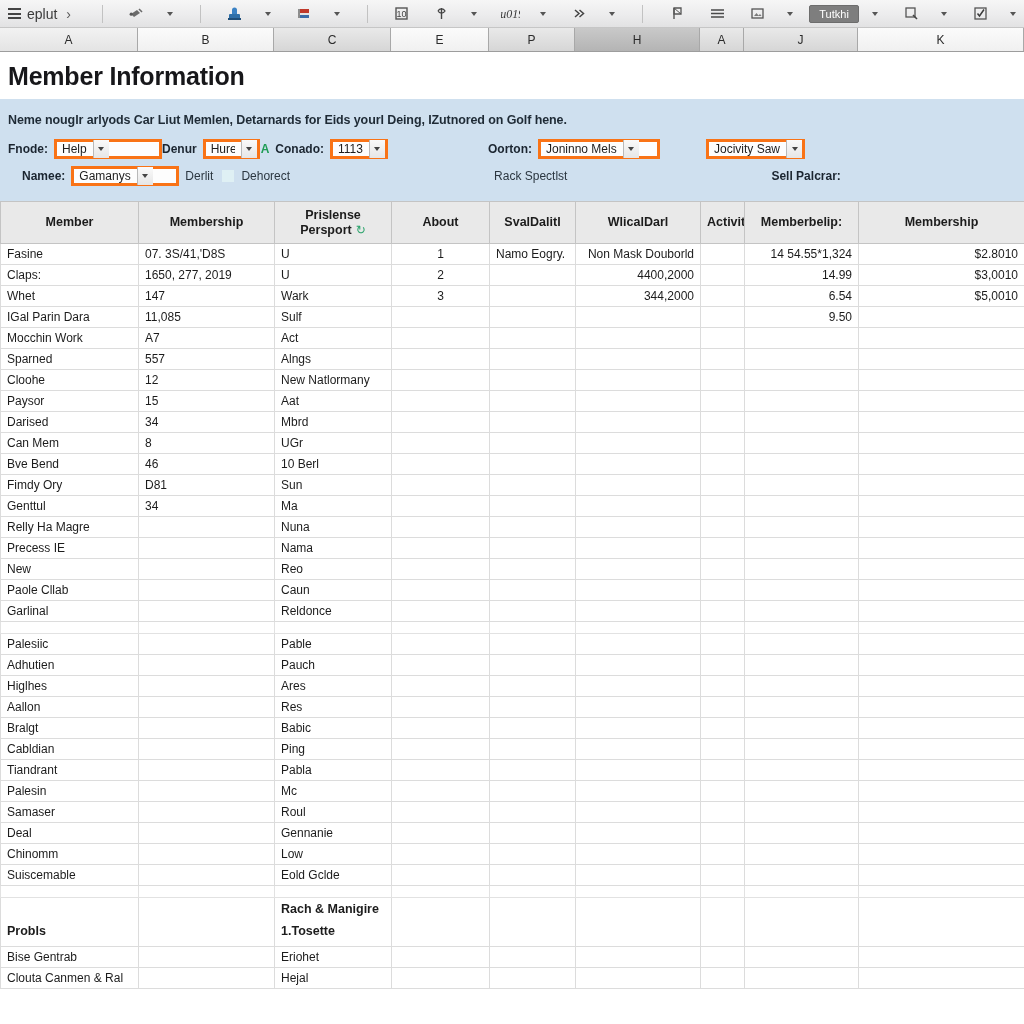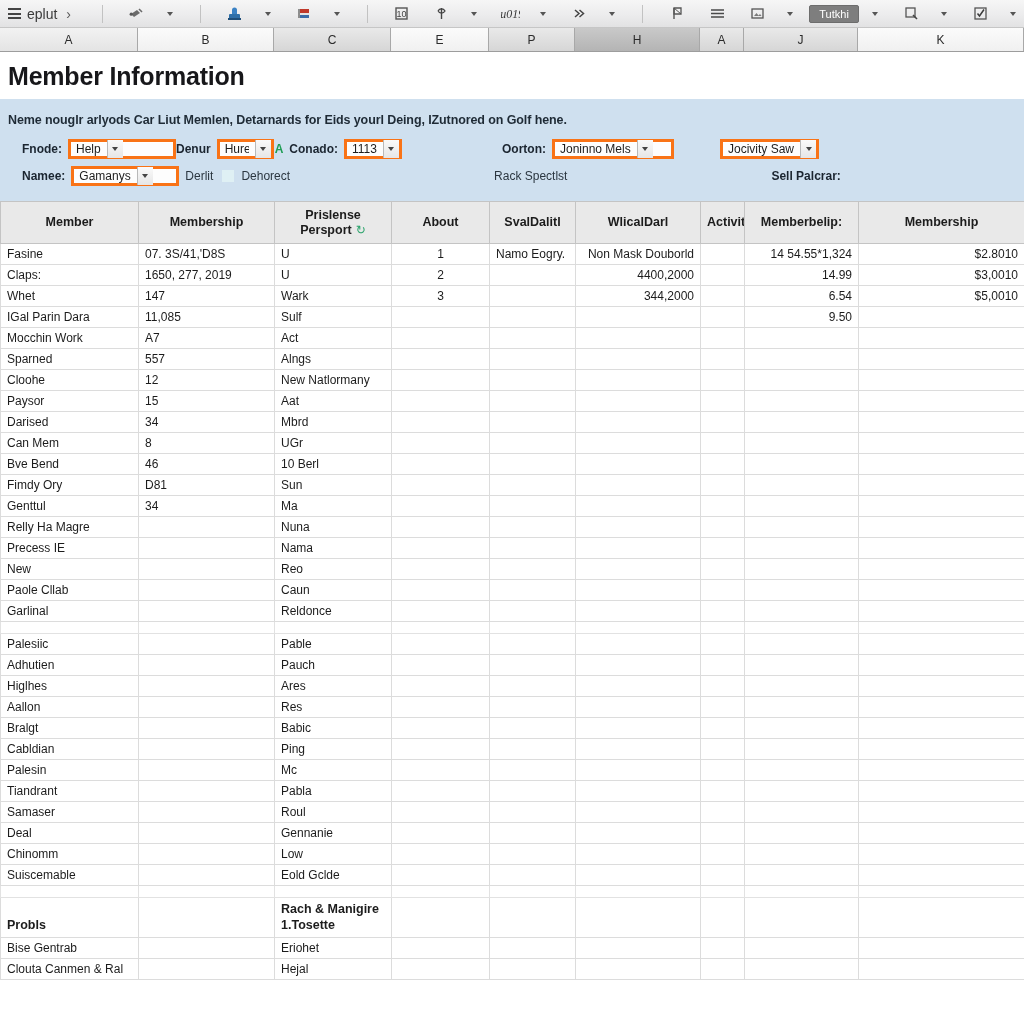--- a/index.html
+++ b/index.html
@@ -193,21 +193,21 @@
   }
   th.left-al { text-align: left; }
   td.num  { text-align: right; }
   td.ctr  { text-align: center; }
   tr.spacer td { height: 12px; border-color:#e2e2e2; }
   tr.section td {
     height: 40px;
     font-weight: bold;
     font-size: 12.5px;
     white-space: normal;
-    line-height: 16px;
+    line-height: 22px;
     vertical-align: bottom;
     padding-bottom: 4px;
   }
   .refresh-ic {
     color:#2aa36b; font-size: 12px; margin-left:4px; font-weight:normal;
   }
 </style>
 </head>
 <body>
 
@@ -350,21 +350,21 @@
   <div class="title-band">
     <div class="sheet-title">Member Information</div>
   </div>
 
   <div class="desc-band">
     <div class="desc-text">Neme nouglr arlyods Car Liut Memlen, Detarnards for Eids yourl Deing, IZutnored on Golf hene.</div>
   </div>
 
   <div class="form-band">
     <div class="form-row">
-      <span class="flabel" style="margin-left:14px">Fnode:</span>
+      <span class="flabel" style="">Fnode:</span>
       <div class="combo" style="width:108px">
         <span class="cval">Help</span>
         <span class="cbtn">
             <i></i>
           </span>
       </div>
       <span class="flabel">Denur</span>
       <div class="combo" style="width:57px">
         <span class="cval">Hure</span>
         <span class="cbtn">
@@ -711,34 +711,34 @@
           <td class=""></td>
           <td class="">Ping</td>
           <td class="ctr"></td>
           <td class=""></td>
           <td class="num"></td>
           <td class=""></td>
           <td class="num"></td>
           <td class="num"></td>
         </tr>
         <tr>
+          <td class="">Tiandrant</td>
+          <td class=""></td>
+          <td class="">Pabla</td>
+          <td class="ctr"></td>
+          <td class=""></td>
+          <td class="num"></td>
+          <td class=""></td>
+          <td class="num"></td>
+          <td class="num"></td>
+        </tr>
+        <tr>
           <td class="">Palesin</td>
           <td class=""></td>
           <td class="">Mc</td>
-          <td class="ctr"></td>
-          <td class=""></td>
-          <td class="num"></td>
-          <td class=""></td>
-          <td class="num"></td>
-          <td class="num"></td>
-        </tr>
-        <tr>
-          <td class="">Tiandrant</td>
-          <td class=""></td>
-          <td class="">Pabla</td>
           <td class="ctr"></td>
           <td class=""></td>
           <td class="num"></td>
           <td class=""></td>
           <td class="num"></td>
           <td class="num"></td>
         </tr>
         <tr>
           <td class="">Samaser</td>
           <td class=""></td>

